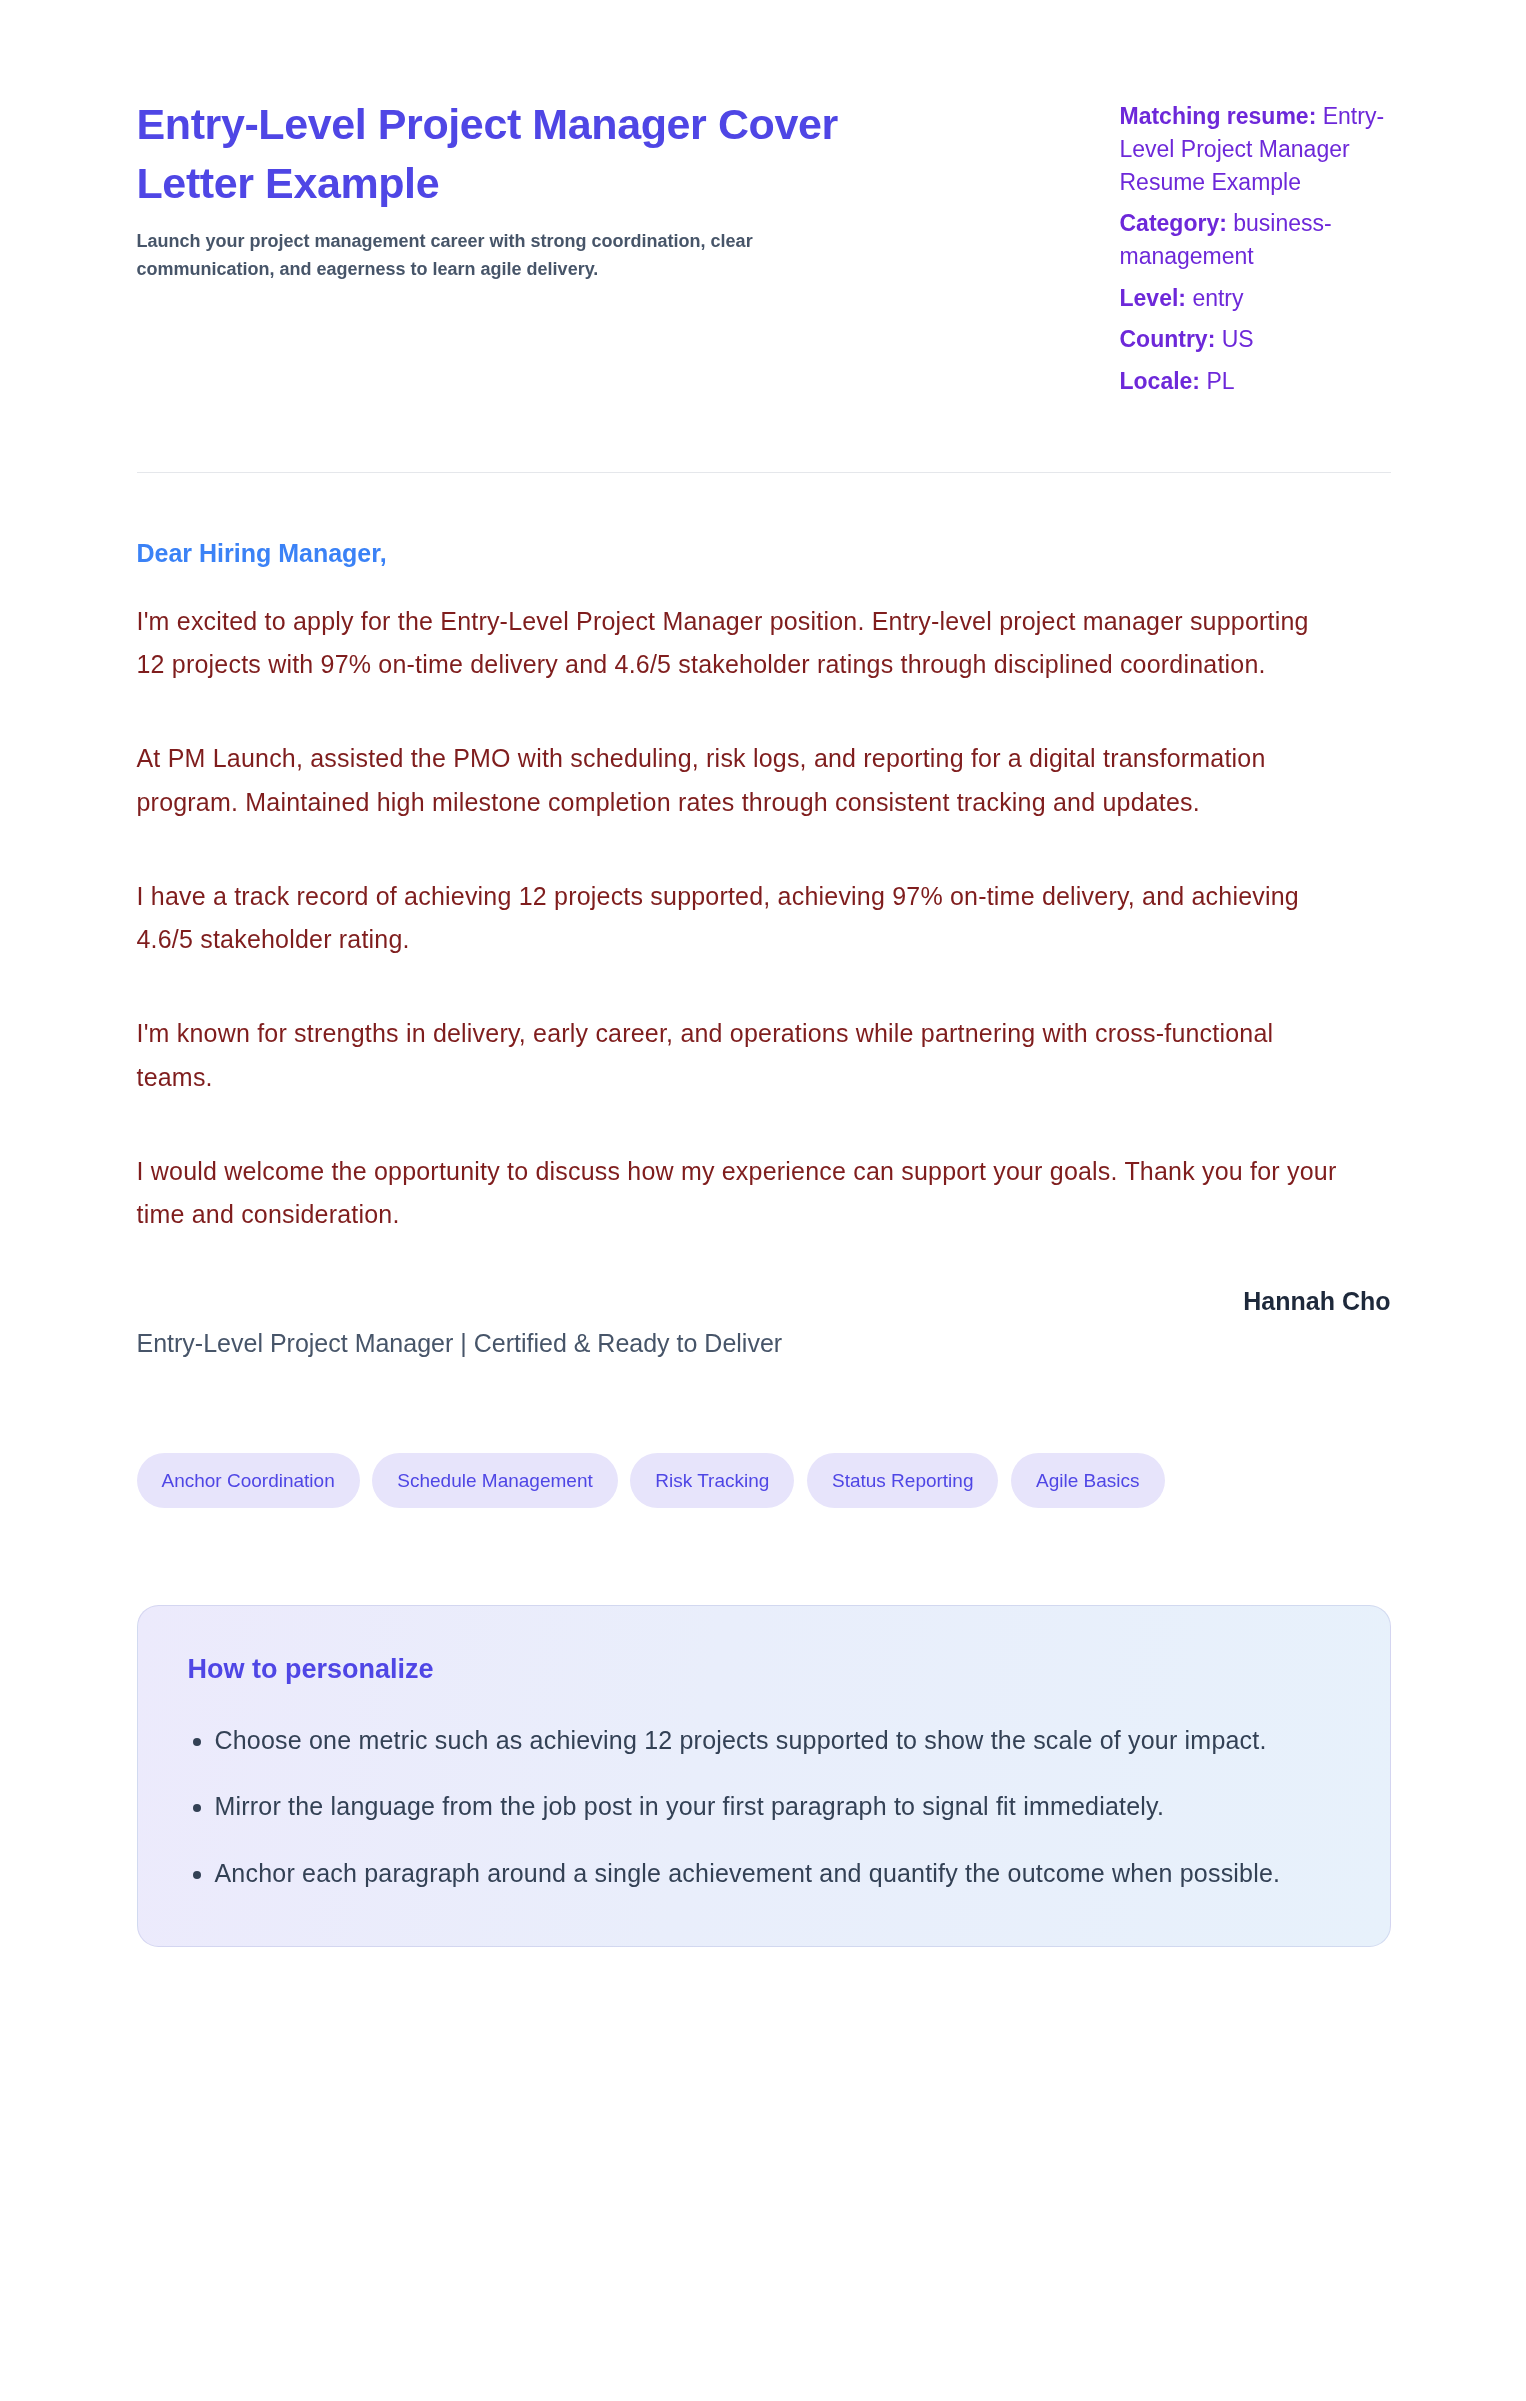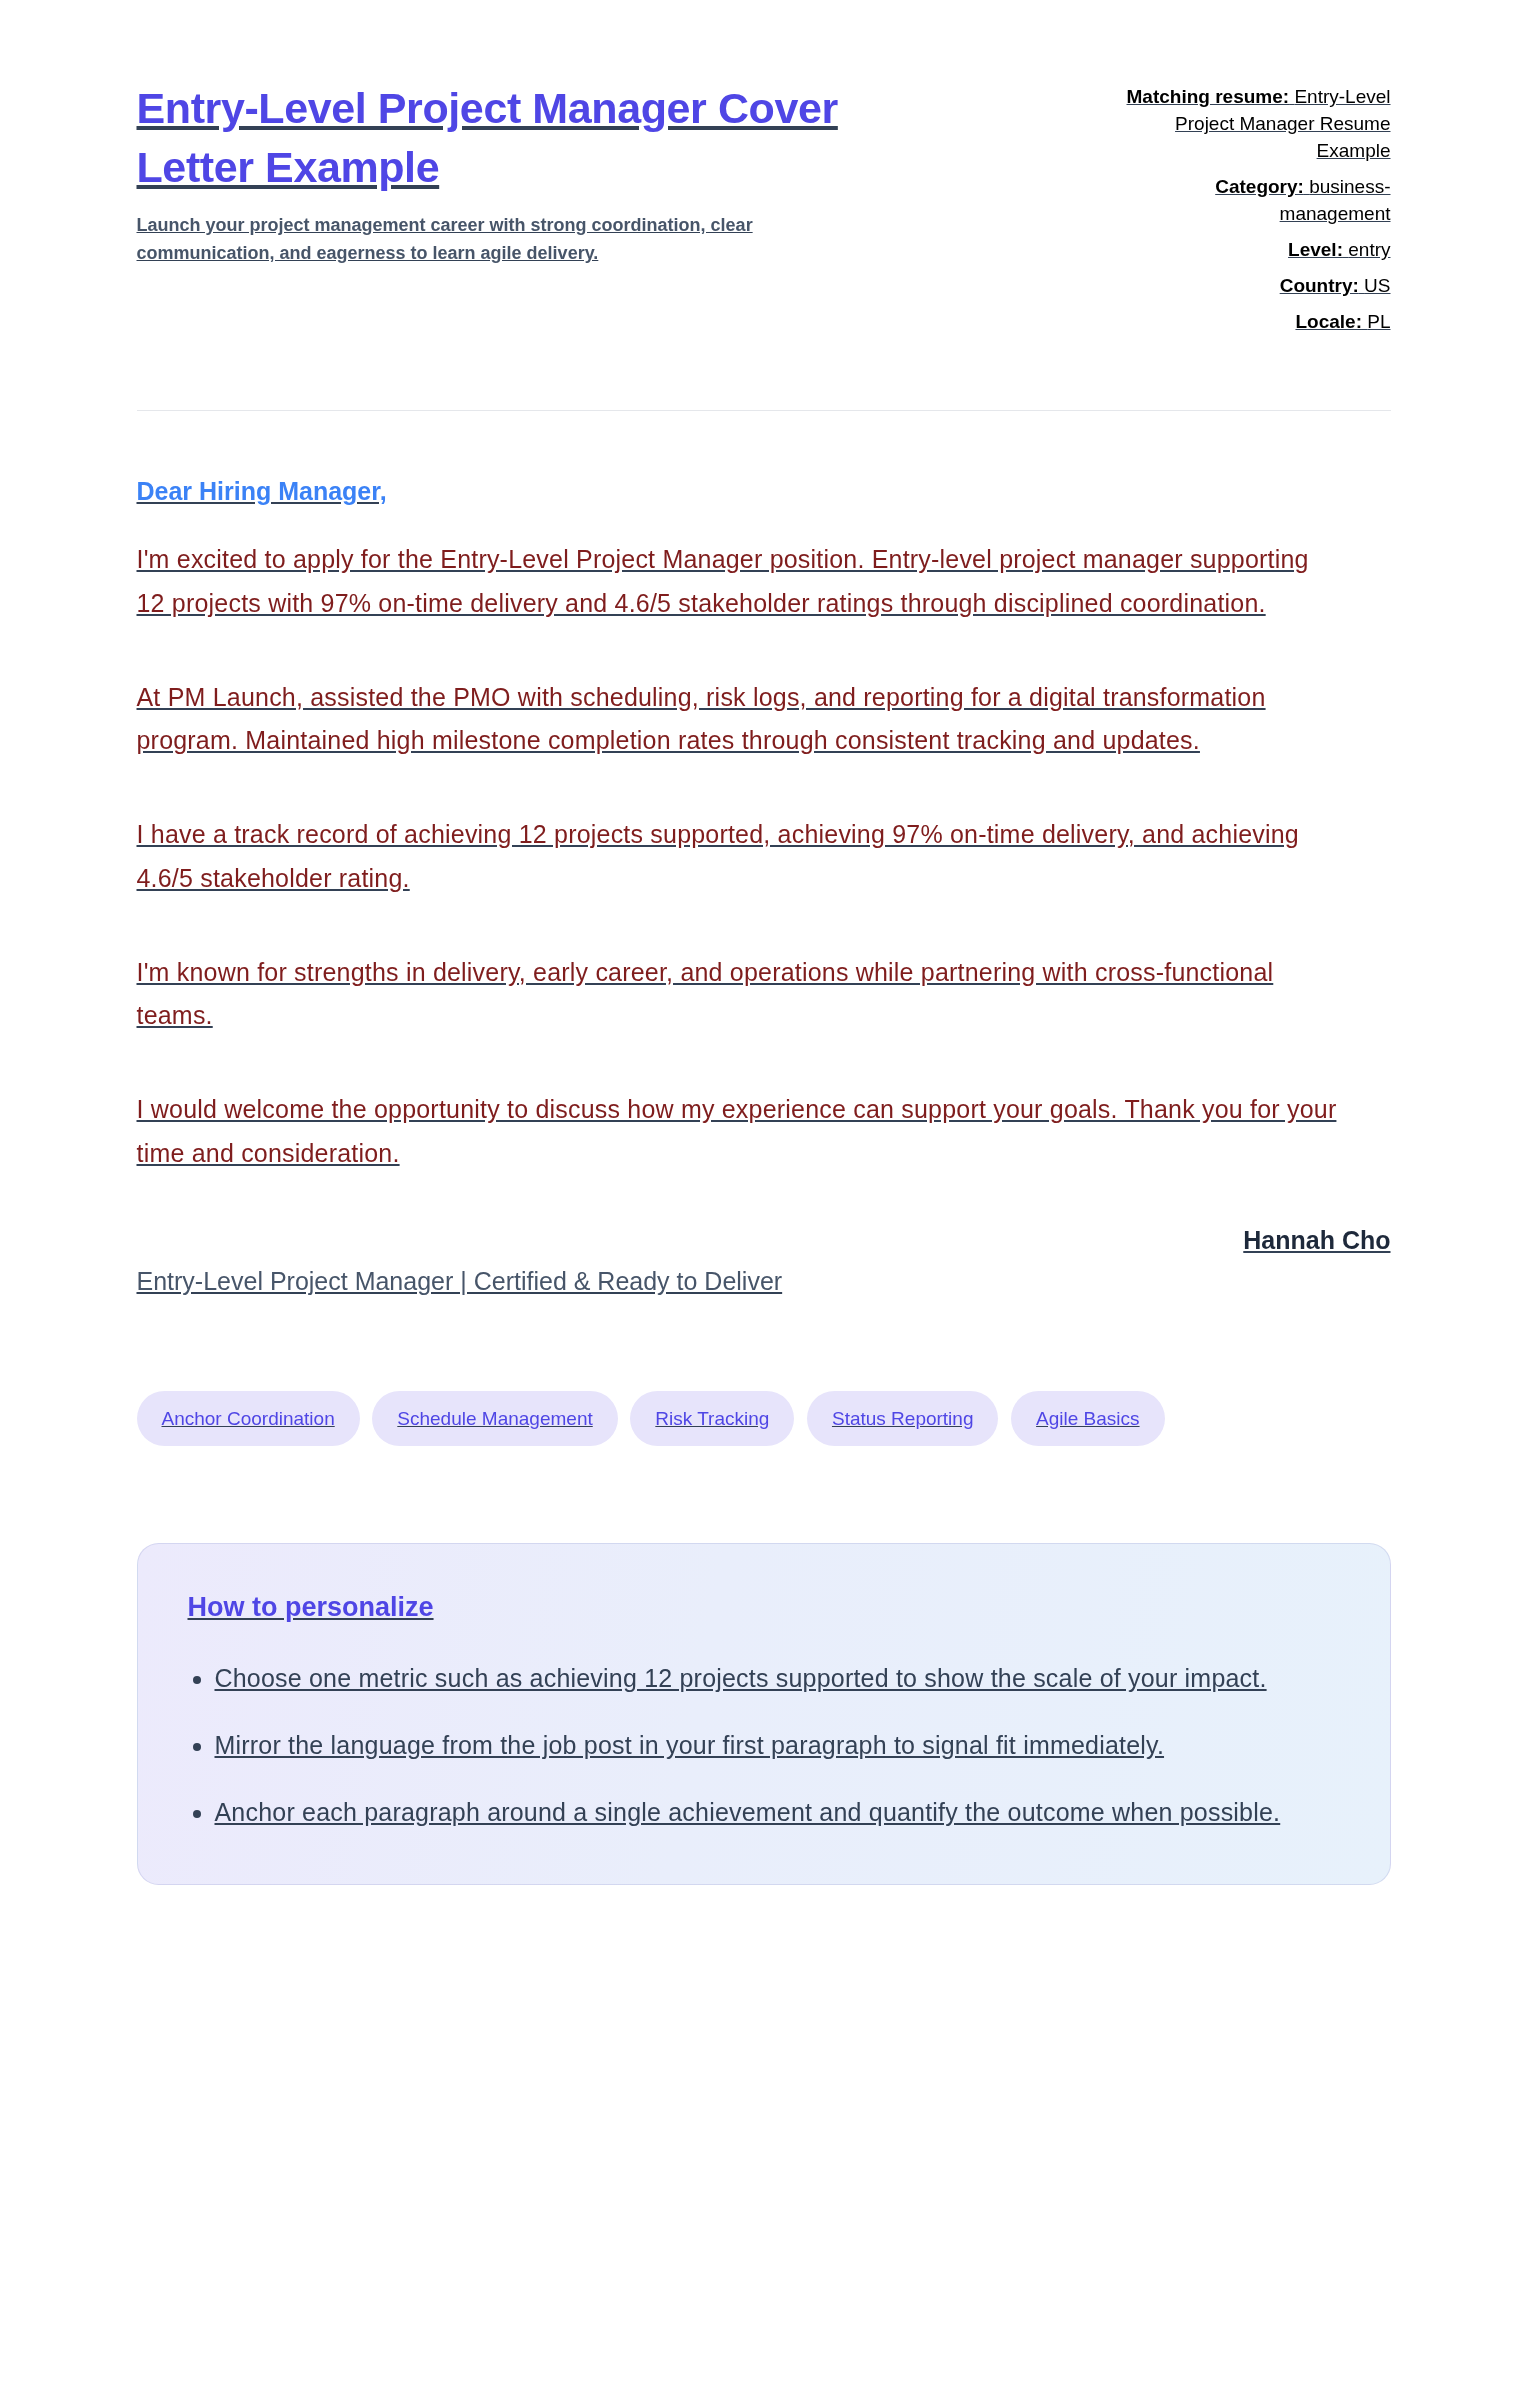--- a/index.html
+++ b/index.html
@@ -6,24 +6,23 @@
   html, body { margin: 0; padding: 0; }
   body {
     width: 1527px;
     min-height: 2401px;
     background: #ffffff;
     font-family: "Liberation Sans", "DejaVu Sans", sans-serif;
     color: #334155;
   }
   .container {
     width: 1254px;
-    margin: 0 auto;
+    margin: 16px auto;
     padding-top: 79px;
     padding-bottom: 81px;
-    text-decoration: underline;
   }
   
   .header {
     display: flex;
     justify-content: space-between;
     align-items: flex-start;
   }
   .header-left { flex: 1 1 auto; }
   .page-title {
     margin: 0 0 14.4px;
@@ -39,24 +38,24 @@
     max-width: 692px;
     font-size: 18px;
     line-height: 1.55;
     font-weight: 700;
     color: #475569;
   }
   .meta {
     flex: 0 0 auto;
     width: 271px;
     padding-top: 5.4px;
-    text-align: right;
-    font-size: 19px;
+    text-align: left;
+    font-size: 23px;
     line-height: 1.42;
-    color: #000000;
+    color: #6d28d9;
   }
   .meta-row { margin-bottom: 9px; }
   .meta-label { font-weight: 700; }
   
   .divider {
     border: none;
     border-top: 1.8px solid #e5e7eb;
     margin: 65px 0 0;
   }
   

